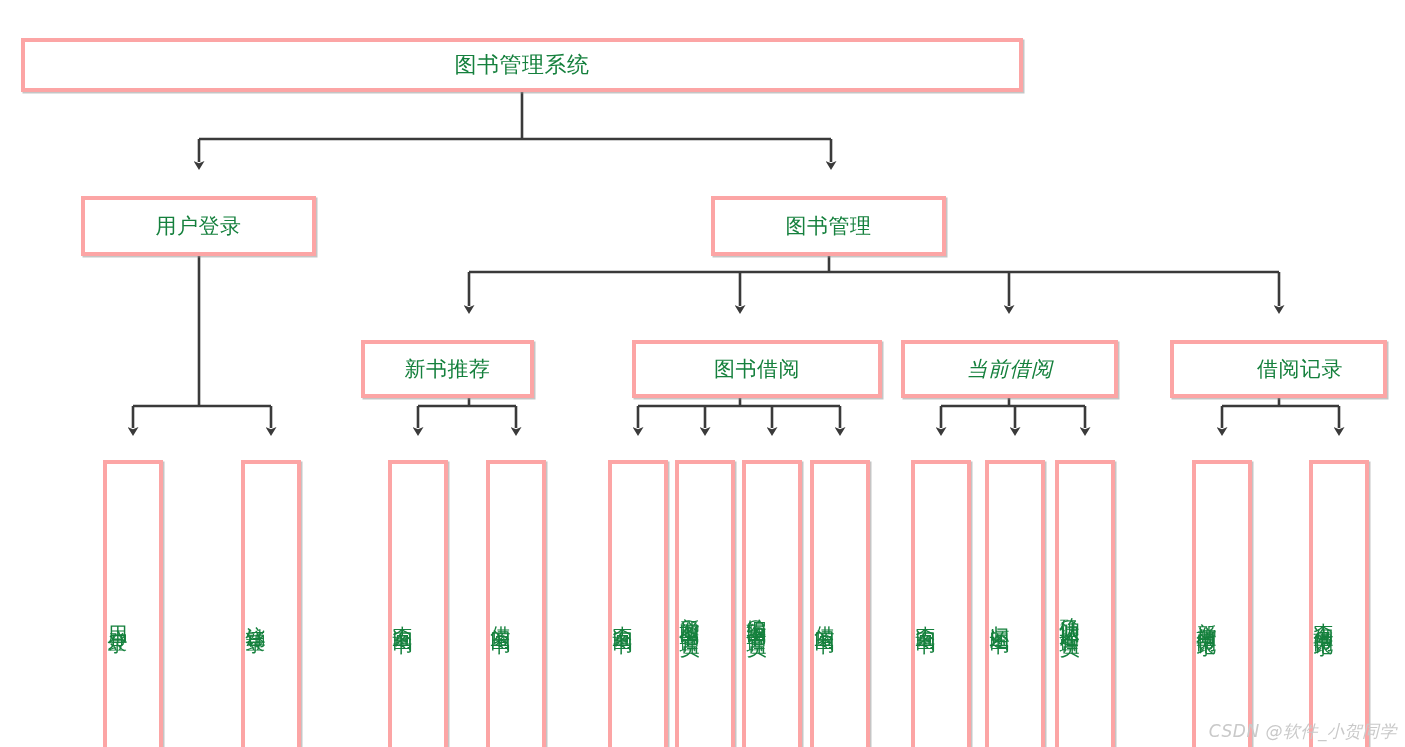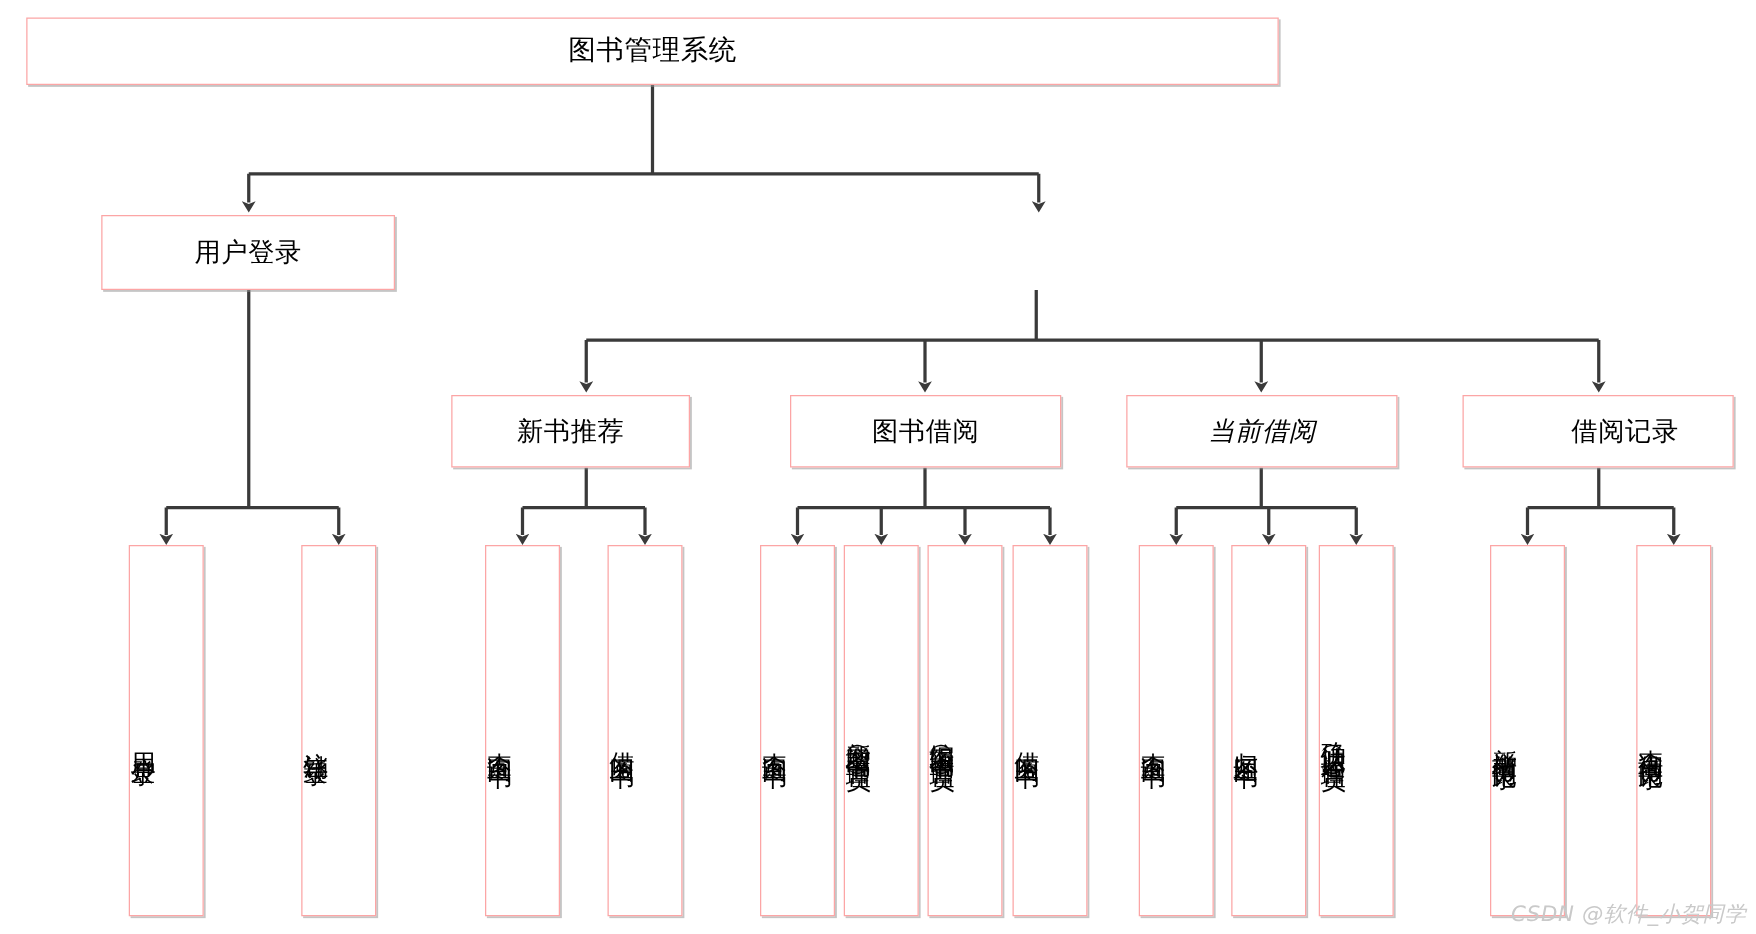--- a/index.html
+++ b/index.html
@@ -21,27 +21,28 @@
     position: absolute;
     left: 0;
     top: 0;
     width: 1405px;
     height: 747px;
     pointer-events: none;
   }
   .node {
     position: absolute;
     box-sizing: border-box;
-    border: 1px solid #fca5a5;
+    border: 4px solid #fca5a5;
     background: #ffffff;
     box-shadow: 1.5px 1.5px 0 0 rgba(150,150,150,0.55);
     display: flex;
     align-items: center;
     justify-content: center;
-    color: #000000;
+    color: #15803d;
+    margin-top: 24px;
   }
   .node .label {
     font-size: 21px;
     line-height: 1.15;
     letter-spacing: 0.5px;
     white-space: nowrap;
   }
   .node.vertical {
     align-items: center;
     justify-content: flex-start;
@@ -123,25 +124,28 @@
     </g>
   </svg>
 
   <div class="node root" style="left:21px; top:14px; width:1002px; height:54px;">
     <span class="label">图书管理系统</span>
   </div>
 
   <div class="node" style="left:81px; top:172px; width:235px; height:60px;">
     <span class="label">用户登录</span>
   </div>
+  <div class="node" style="left:711px; top:172px; width:235px; height:60px;">
+    <span class="label">图书管理</span>
+  </div>
 
-  <div class="node" style="left:361px; top:316px; width:191px; height:58px;">
+  <div class="node" style="left:361px; top:316px; width:173px; height:58px;">
     <span class="label">新书推荐</span>
   </div>
-  <div class="node" style="left:632px; top:316px; width:217px; height:58px;">
+  <div class="node" style="left:632px; top:316px; width:250px; height:58px;">
     <span class="label">图书借阅</span>
   </div>
   <div class="node" style="left:901px; top:316px; width:217px; height:58px;font-style:italic;">
     <span class="label">当前借阅</span>
   </div>
   <div class="node" style="left:1170px; top:316px; width:217px; height:58px;padding-left:43px;">
     <span class="label">借阅记录</span>
   </div>
 
   <div class="node vertical" style="left:103px; top:436px; width:60px; height:297px;">

